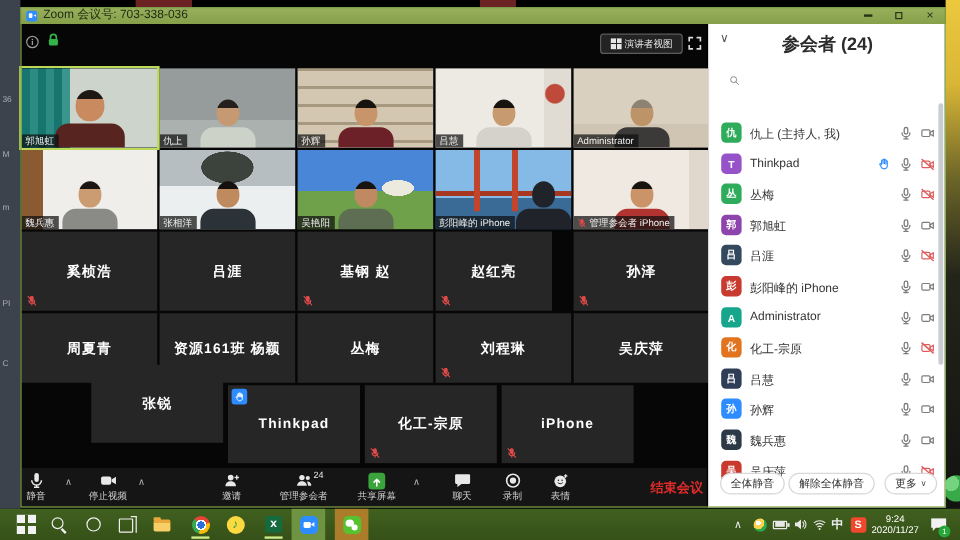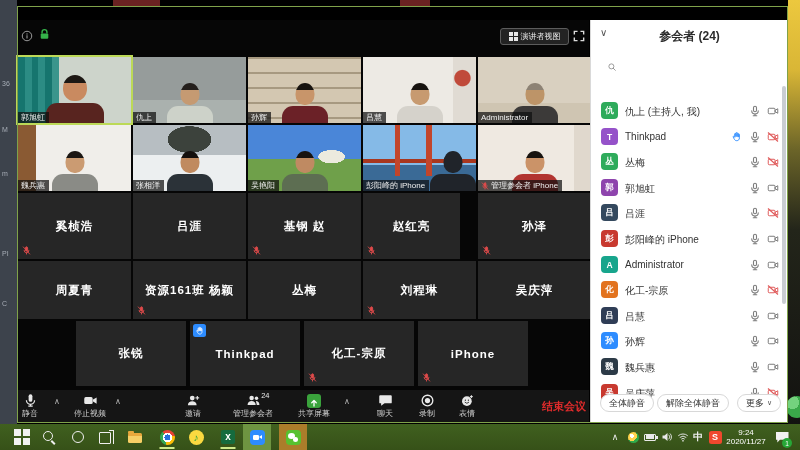--- a/index.html
+++ b/index.html
@@ -89,21 +89,21 @@
   .tlabel{font-size:8px;color:#cfcfcf;white-space:nowrap;line-height:9px;}
   .tchev{position:absolute;top:7px;color:#b5b5b5;font-size:8px;transform:translateX(-50%);}
   #share-box{width:14px;height:14px;background:#3aa33c;border-radius:3px;padding:1px;margin:.5px 0;}
   #pc-badge{position:absolute;top:-2px;right:-9px;color:#e8e8e8;font-size:7.5px;}
   #manage-wrap{position:relative;}
   #endbtn{position:absolute;top:9px;left:546px;transform:translateX(-50%);color:#e02b2b;font-size:11px;font-weight:bold;white-space:nowrap;}
 
   
   #panel{left:590px;top:20px;width:198px;height:403px;background:#fff;border-left:1px solid #d9d9d9;z-index:4;}
   #p-chevron{position:absolute;left:9px;top:7px;color:#555;font-size:10px;}
-  #p-title{position:absolute;left:0;top:8px;width:100%;text-align:center;color:#2b2b2b;font-size:12px;font-weight:bold;}
+  #p-title{position:absolute;left:0;top:8px;width:100%;text-align:center;color:#2b2b2b;font-size:15px;font-weight:bold;}
   .psearch{position:absolute;left:9px;top:37px;width:180px;height:19px;background:#f1f1f2;border:1px solid #e3e3e3;
     border-radius:10px;padding:0 6px 0 22px;font-size:9px;color:#444;outline:none;font-family:inherit;}
   .psearch::placeholder{color:#9a9a9a;}
   #psearch-icon{position:absolute;left:16px;top:41.5px;width:10px;height:10px;}
   #psearch-icon svg{width:100%;height:100%;display:block;}
   #plist{position:absolute;left:0;top:21px;width:100%;height:365px;}
   .prow{position:absolute;left:0;width:100%;height:26px;}
   .pavatar{position:absolute;left:10px;top:4px;width:17px;height:17px;border-radius:4px;color:#fff;font-size:8.5px;
     font-weight:bold;display:flex;align-items:center;justify-content:center;}
   .pname{position:absolute;left:34px;top:7px;font-size:10px;color:#333;white-space:nowrap;}
@@ -176,20 +176,33 @@
       <span class="frag" style="top: 170px;">m</span>
       <span class="frag" style="top: 250px;">PI</span>
       <span class="frag" style="top: 300px;">C</span>
     </div>
   <div class="redseg" style="left:113px;width:47px;"></div>
   <div class="redseg" style="left:400px;width:30px;"></div>
 
   <div class="abs" id="desk-right"></div>
   <div class="abs" id="float-ball"></div>
 
+  <div class="abs" id="titlebar">
+    <span id="tb-logo"></span>
+    <span id="tb-title">Zoom 会议号: 703-338-036</span>
+    <span id="tb-controls">
+      <span class="wctl">
+          <i class="minbar"></i>
+        </span>
+      <span class="wctl">
+          <i class="maxbox"></i>
+        </span>
+      <span class="wctl">×</span>
+    </span>
+  </div>
 
   <div class="abs" id="video-area"></div>
 
   <span class="abs" id="info-btn">
     <svg viewBox="0 0 24 24" width="12" height="12">
         <circle cx="12" cy="12" r="9.5" fill="none" stroke="#9a9a9a" stroke-width="2"></circle>
         <circle cx="12" cy="7.8" r="1.4" fill="#9a9a9a"></circle>
         <path d="M12 10.5V17" stroke="#9a9a9a" stroke-width="2.2"></path>
       </svg>
   </span>
@@ -394,21 +407,21 @@
               <path d="M5.5 11.5a6.5 6.5 0 0 0 13 0" fill="none"></path>
               <path d="M12 18v3.5"></path>
               <path d="M3.5 2.5l17 19"></path>
             </g>
           </svg>
         </i>
       </div>
       <div class="tile" style="left: 478px; top: 261px; width: 113px; height: 58px;">
         <span class="tname">吴庆萍</span>
       </div>
-      <div class="tile" style="left: 76px; top: 321px; width: 110px; height: 65px;">
+      <div class="tile" style="left: 76px; top: 304px; width: 110px; height: 65px;">
         <span class="tname">张锐</span>
       </div>
       <div class="tile" style="left: 190px; top: 321px; width: 110px; height: 65px;">
         <span class="tname">Thinkpad</span>
         <i class="handbadge">
           <svg viewBox="0 0 24 24">
             <path d="M7.3 11.5V6a1.2 1.2 0 0 1 2.4 0v4.5M9.7 10.5V4.4a1.2 1.2 0 0 1 2.4 0v6.1M12.1 10.5V5.2a1.2 1.2 0 0 1 2.4 0v6.3M14.5 11.5V7a1.2 1.2 0 0 1 2.4 0v6.5c0 3.6-2.2 5.9-5.3 5.9-2.7 0-4.2-1.3-5.5-3.9l-1.8-3.6c-.5-1 .9-1.9 1.7-1l1.3 1.6" fill="none" stroke="#fff" stroke-width="1.8" stroke-linecap="round" stroke-linejoin="round"></path>
           </svg>
         </i>
       </div>

